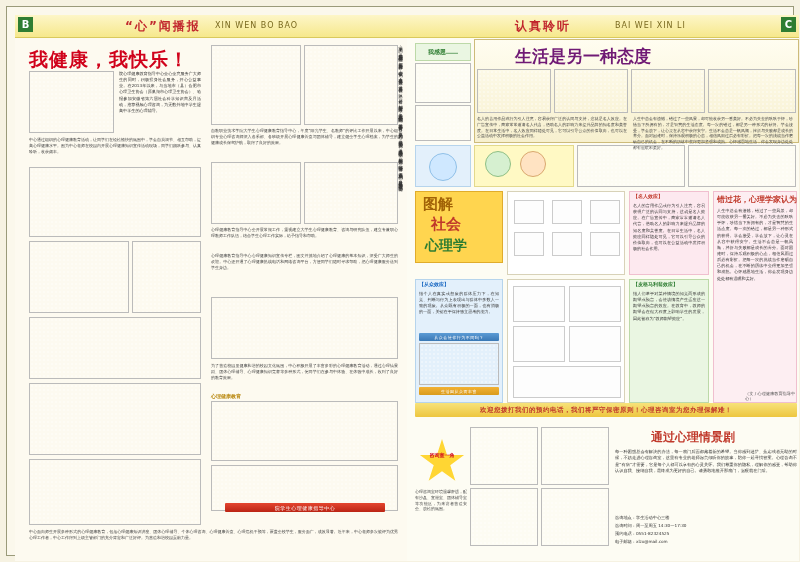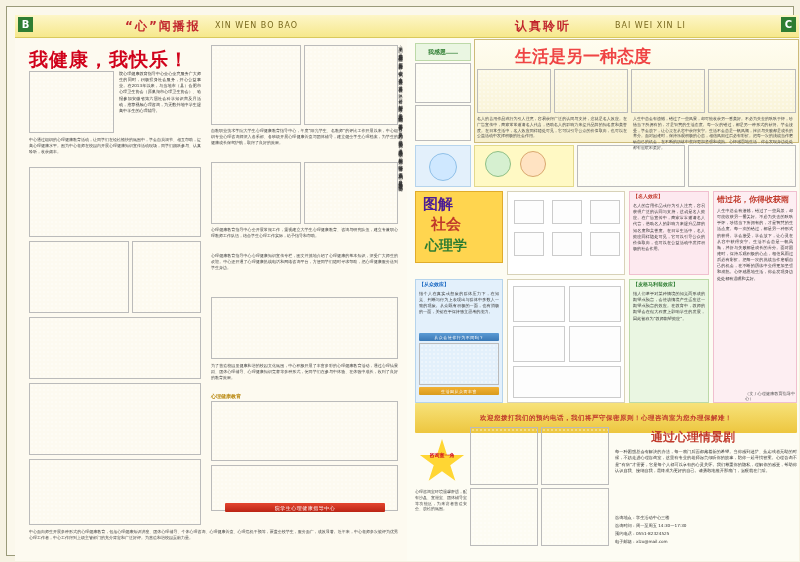--- a/index.html
+++ b/index.html
@@ -154,58 +154,58 @@
       <div class="footline" style="left:14px;top:514px;width:369px;height:28px;">中心面向师生开展多种形式的心理健康教育，包括心理健康知识讲座、团体心理辅导、个体心理咨询、心理健康普查、心理危机干预等，覆盖全校学生，服务面广，成效显著。近年来，中心老师多次被评为优秀心理工作者，中心工作得到上级主管部门的充分肯定和广泛好评。为营造和谐校园贡献力量。</div>
 
       <div class="txtv" style="left:352px;top:28px;height:500px;width:36px;font-size:4.2px;">活下来的人，无论他曾经历过怎样的苦难，都要学会与自己和解。心理学家认为，人在遭遇重大挫折后，通常会经历否认、愤怒、讨价还价、抑郁与接受五个阶段。每个人走出阴影所需要的时间不同，重要的是不要苛责自己，也不要封闭内心。找一个值得信赖的人倾诉，或者寻求专业的心理帮助，都是积极的选择。时间会冲淡痛苦，但真正治愈我们的，是自己重新站起来的勇气与对生活的热爱。</div>
 
       <div class="greenbox" style="left:400px;top:28px;width:56px;height:18px;display:flex;align-items:center;justify-content:center;font-size:6px;color:#2e7d32;font-weight:bold;">我感恩……</div>
 
       <div class="ph p2 dots" style="left:400px;top:48px;width:56px;height:40px;"></div>
       <div class="ph p9 dots" style="left:400px;top:90px;width:56px;height:36px;"></div>
 
       <div class="banner" style="left:459px;top:24px;width:325px;height:104px;"></div>
-      <div class="banner-title" style="left:500px;top:30px;font-size:17px;color:#ef4444;">生活是另一种态度</div>
+      <div class="banner-title" style="left:500px;top:30px;font-size:17px;color:#701a75;">生活是另一种态度</div>
       <div class="ph p8 dots" style="left:462px;top:54px;width:74px;height:44px;"></div>
       <div class="ph p1 dots" style="left:539px;top:54px;width:74px;height:44px;"></div>
       <div class="ph p5 dots" style="left:616px;top:54px;width:74px;height:44px;"></div>
       <div class="ph p12 dots" style="left:693px;top:54px;width:88px;height:44px;"></div>
       <div class="cap" style="left:462px;top:101px;width:150px;height:22px;">名人的言用作品或行为引人注意，容易获得广泛的认同与支持，这就是名人效应。在广告宣传中，商家常常邀请名人代言，借助名人的影响力来提升品牌的知名度和美誉度。在日常生活中，名人效应同样随处可见，它可以引导公众的价值取向，也可以在公益活动中发挥积极的社会作用。</div>
       <div class="cap" style="left:618px;top:101px;width:160px;height:22px;">人生中总会有遗憾，错过了一些风景，却可能收获另一番美好。不必为失去的耿耿于怀，珍惜当下所拥有的，才是智慧的生活态度。每一次的错过，都是另一种形式的获得。学会接受，学会放下，让心灵在从容中获得安宁。生活不会总是一帆风顺，挫折与失败都是成长的养分。面对困难时，保持乐观积极的心态，相信风雨过后必有彩虹。把每一次的挑战当作磨砺自己的机会，在不断的历练中变得更加坚强和成熟。心怀感恩地生活，你会发现身边处处都有温暖和美好。</div>
 
       <div class="bluebox" style="left:400px;top:130px;width:56px;height:42px;"></div>
       <div class="ill-head" style="left:414px;top:138px;width:26px;height:26px;background:#cfe8ff;border-color:#8fc0e8;"></div>
 
       <div class="yellowbox" style="left:459px;top:130px;width:100px;height:42px;"></div>
       <div class="ill-head" style="left:470px;top:136px;width:24px;height:24px;background:#d6f0d0;border-color:#8fbf85;"></div>
       <div class="ill-head" style="left:505px;top:136px;width:24px;height:24px;background:#ffe3c2;border-color:#d9a86e;"></div>
 
       <div class="ph p7 dots" style="left:562px;top:130px;width:108px;height:42px;"></div>
       <div class="ph p8 dots" style="left:673px;top:130px;width:108px;height:42px;"></div>
 
       <div class="yellowbox" style="left:400px;top:176px;width:88px;height:72px;background:#ffd54f;border-color:#e0ac2b;"></div>
-      <div class="bigred" style="left:408px;top:180px;font-size:15px;color:#4c1d95;">图解</div>
+      <div class="bigred" style="left:408px;top:180px;font-size:15px;color:#a16207;">图解</div>
       <div class="bigred" style="left:416px;top:200px;font-size:15px;color:#c0392b;">社会</div>
       <div class="bigred" style="left:410px;top:222px;font-size:14px;color:#2e7d32;">心理学</div>
 
       <div class="cartoon" style="left:492px;top:176px;width:118px;height:84px;">
         <div class="cart-cell" style="left:6px;top:8px;width:30px;height:24px;"></div>
         <div class="cart-cell" style="left:44px;top:8px;width:30px;height:24px;"></div>
         <div class="cart-cell" style="left:82px;top:8px;width:30px;height:24px;"></div>
         <div class="cart-cell" style="left:6px;top:40px;width:30px;height:24px;"></div>
         <div class="cart-cell" style="left:44px;top:40px;width:30px;height:24px;"></div>
         <div class="cart-cell" style="left:82px;top:40px;width:30px;height:24px;"></div>
       </div>
 
       <div class="pinkbox" style="left:614px;top:176px;width:80px;height:84px;"></div>
       <div class="green-title" style="left:618px;top:178px;font-size:5px;color:#c0392b;">【名人效应】</div>
       <div class="txt" style="left:618px;top:188px;width:72px;height:68px;">名人的言用作品或行为引人注意，容易获得广泛的认同与支持，这就是名人效应。在广告宣传中，商家常常邀请名人代言，借助名人的影响力来提升品牌的知名度和美誉度。在日常生活中，名人效应同样随处可见，它可以引导公众的价值取向，也可以在公益活动中发挥积极的社会作用。</div>
 
       <div class="pinkbox" style="left:698px;top:176px;width:84px;height:212px;background:#fdeef2;"></div>
-      <div class="bigred" style="left:702px;top:179px;font-size:8px;color:#c0392b;">错过花，你得收获雨</div>
+      <div class="bigred" style="left:702px;top:179px;font-size:8px;color:#c0392b;">错过花，心理学家认为</div>
       <div class="txt" style="left:702px;top:193px;width:76px;height:180px;">人生中总会有遗憾，错过了一些风景，却可能收获另一番美好。不必为失去的耿耿于怀，珍惜当下所拥有的，才是智慧的生活态度。每一次的错过，都是另一种形式的获得。学会接受，学会放下，让心灵在从容中获得安宁。生活不会总是一帆风顺，挫折与失败都是成长的养分。面对困难时，保持乐观积极的心态，相信风雨过后必有彩虹。把每一次的挑战当作磨砺自己的机会，在不断的历练中变得更加坚强和成熟。心怀感恩地生活，你会发现身边处处都有温暖和美好。</div>
       <div class="sig" style="left:730px;top:376px;">（文 / 心理健康教育指导中心）</div>
 
       <div class="bluebox" style="left:400px;top:264px;width:88px;height:124px;"></div>
       <div class="green-title" style="left:404px;top:266px;font-size:5px;color:#1565c0;">【从众效应】</div>
       <div class="txt" style="left:404px;top:276px;width:80px;height:40px;">指个人在真实或想象的群体压力下，在知觉、判断与行为上表现出与群体中多数人一致的现象。从众既有积极的一面，也有消极的一面，关键在于保持独立思考的能力。</div>
       <div class="redstrip" style="left:404px;top:318px;width:80px;height:8px;font-size:4px;background:linear-gradient(180deg,#5b9bd5,#3a78b5);">从众会使你行为不同吗？</div>
       <div class="ph p7 dots" style="left:404px;top:328px;width:80px;height:42px;"></div>
       <div class="redstrip" style="left:404px;top:372px;width:80px;height:8px;font-size:4px;background:linear-gradient(180deg,#f2b134,#d99b1c);">生活因从众而丰富</div>
 
@@ -214,21 +214,21 @@
         <div class="cart-cell" style="left:61px;top:6px;width:52px;height:36px;"></div>
         <div class="cart-cell" style="left:5px;top:46px;width:52px;height:36px;"></div>
         <div class="cart-cell" style="left:61px;top:46px;width:52px;height:36px;"></div>
         <div class="cart-cell" style="left:5px;top:86px;width:108px;height:32px;"></div>
       </div>
 
       <div class="greenbox" style="left:614px;top:264px;width:80px;height:124px;"></div>
       <div class="green-title" style="left:618px;top:266px;font-size:5px;">【皮格马利翁效应】</div>
       <div class="txt" style="left:618px;top:276px;width:72px;height:108px;">指人们基于对某种情境的知觉而形成的期望或预言，会使该情境产生适应这一期望或预言的效应。在教育中，教师的期望会在很大程度上影响学生的发展，因此被称为“教师期望效应”。</div>
 
-      <div class="redstrip" style="left:400px;top:388px;width:382px;height:30px;font-size:6.5px;background:linear-gradient(180deg,#f7e27a,#edc63f);color:#c0392b;font-weight:bold;">欢迎您拨打我们的预约电话，我们将严守保密原则！心理咨询室为您办理保解难！</div>
+      <div class="redstrip" style="left:400px;top:388px;width:382px;height:14px;font-size:6.5px;background:linear-gradient(180deg,#f7e27a,#edc63f);color:#c0392b;font-weight:bold;">欢迎您拨打我们的预约电话，我们将严守保密原则！心理咨询室为您办理保解难！</div>
 
       <div class="bigred" style="left:636px;top:414px;font-size:12px;">通过心理情景剧</div>
       <div class="txt" style="left:600px;top:434px;width:182px;height:74px;font-size:4.2px;">每一种困惑总会有解决的办法，每一扇门后面都藏着新的希望。当你感到迷茫、焦虑或者无助的时候，不妨走进心理咨询室，这里有专业的老师愿意倾听你的故事，陪你一起寻找答案。心理咨询不是“有病”才需要，它是每个人都可以享有的心灵关怀。我们尊重你的隐私，理解你的感受，帮助你认识自我、接纳自我，最终成为更好的自己。请勇敢地推开那扇门，温暖就在门后。</div>
       <div class="txt" style="left:600px;top:500px;width:120px;height:34px;font-size:4.2px;">咨询地点：学生活动中心三楼</div>
       <div class="txt" style="left:600px;top:508px;width:130px;height:10px;font-size:4.2px;">咨询时间：周一至周五 14:30—17:30</div>
       <div class="txt" style="left:600px;top:516px;width:130px;height:10px;font-size:4.2px;">预约电话：0551-82324525</div>
       <div class="txt" style="left:600px;top:524px;width:130px;height:10px;font-size:4.2px;">电子邮箱：xlzx@mail.com</div>
 
       <div class="starwrap" style="left:404px;top:424px;">
         <div class="star"></div>

